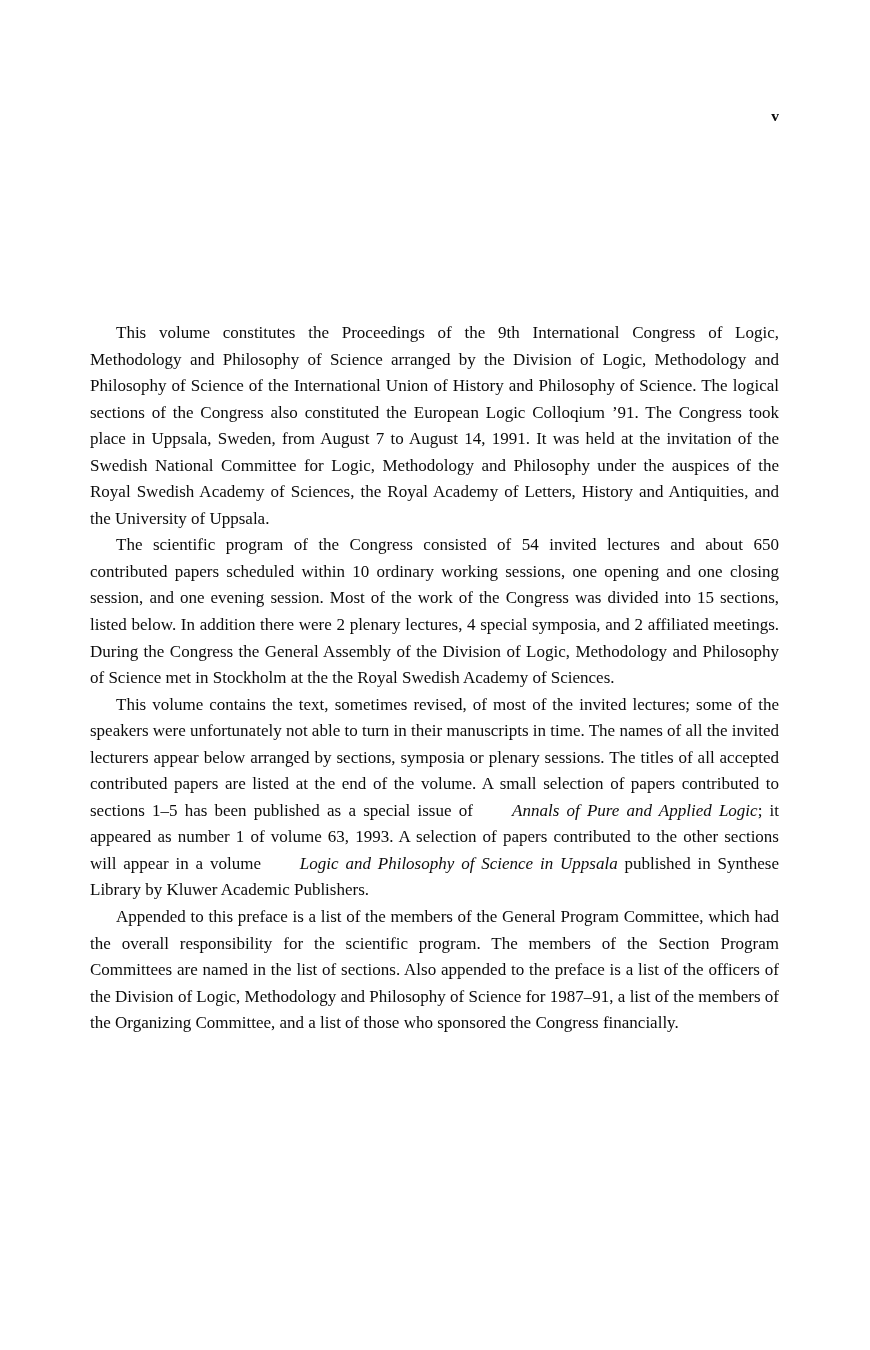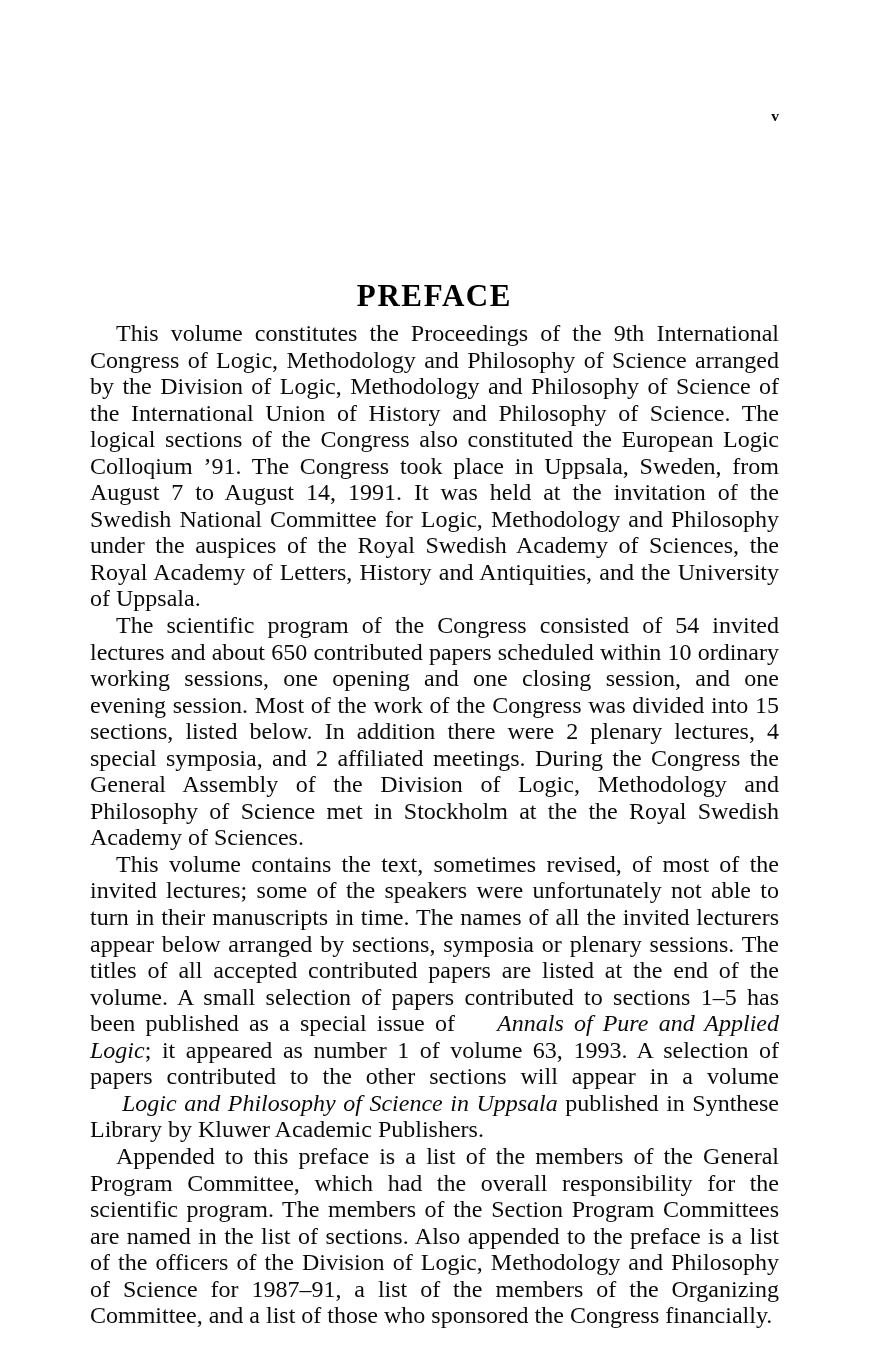--- a/index.html
+++ b/index.html
@@ -44,21 +44,21 @@
     position: absolute;
     top: 320px;
     left: 90px;
     width: 689px;
   }
   .para {
     margin: 0;
     text-indent: 26px;
     text-align: justify;
     text-justify: inter-word;
-    font-size: 24px;
+    font-size: 17px;
     line-height: 26.55px;
     color: #0b0b0b;
     hyphens: none;
     -webkit-hyphens: none;
   }
   .para.last {
     text-align: justify;
   }
   .para:last-child {
     text-align-last: left;
@@ -69,21 +69,20 @@
     margin-left: 32px;
   }
 </style>
 </head>
 <body>
 
 <div class="page">
 
   <div class="folio">v</div>
 
-  <h1 class="title">PREFACE</h1>
 
   <div class="body-block">
 
     <p class="para"><span>This volume constitutes the Proceedings of the 9th International Congress of Logic, Methodology and Philosophy of Science arranged by the Division of Logic, Methodology and Philosophy of Science of the International Union of History and Philosophy of Science. The logical sections of the Congress also constituted the European Logic Colloqium ’91. The Congress took place in Uppsala, Sweden, from August 7 to August 14, 1991. It was held at the invitation of the Swedish National Committee for Logic, Methodology and Philosophy under the auspices of the Royal Swedish Academy of Sciences, the Royal Academy of Letters, History and Antiquities, and the University of Uppsala.</span></p>
 
     <p class="para"><span>The scientific program of the Congress consisted of 54 invited lectures and about 650 contributed papers scheduled within 10 ordinary working sessions, one opening and one closing session, and one evening session. Most of the work of the Congress was divided into 15 sections, listed below. In addition there were 2 plenary lectures, 4 special symposia, and 2 affiliated meetings. During the Congress the General Assembly of the Division of Logic, Methodology and Philosophy of Science met in Stockholm at the the Royal Swedish Academy of Sciences.</span></p>
 
     <p class="para"><span>This volume contains the text, sometimes revised, of most of the invited lectures; some of the speakers were unfortunately not able to turn in their manuscripts in time. The names of all the invited lecturers appear below arranged by sections, symposia or plenary sessions. The titles of all accepted contributed papers are listed at the end of the volume. A small selection of papers contributed to sections 1–5 has been published as a special issue of </span><span class="it">Annals of Pure and Applied Logic</span><span>; it appeared as number 1 of volume 63, 1993. A selection of papers contributed to the other sections will appear in a volume </span><span class="it">Logic and Philosophy of Science in Uppsala</span><span> published in Synthese Library by Kluwer Academic Publishers.</span></p>
 
     <p class="para last"><span>Appended to this preface is a list of the members of the General Program Committee, which had the overall responsibility for the scientific program. The members of the Section Program Committees are named in the list of sections. Also appended to the preface is a list of the officers of the Division of Logic, Methodology and Philosophy of Science for 1987–91, a list of the members of the Organizing Committee, and a list of those who sponsored the Congress financially.</span></p>

